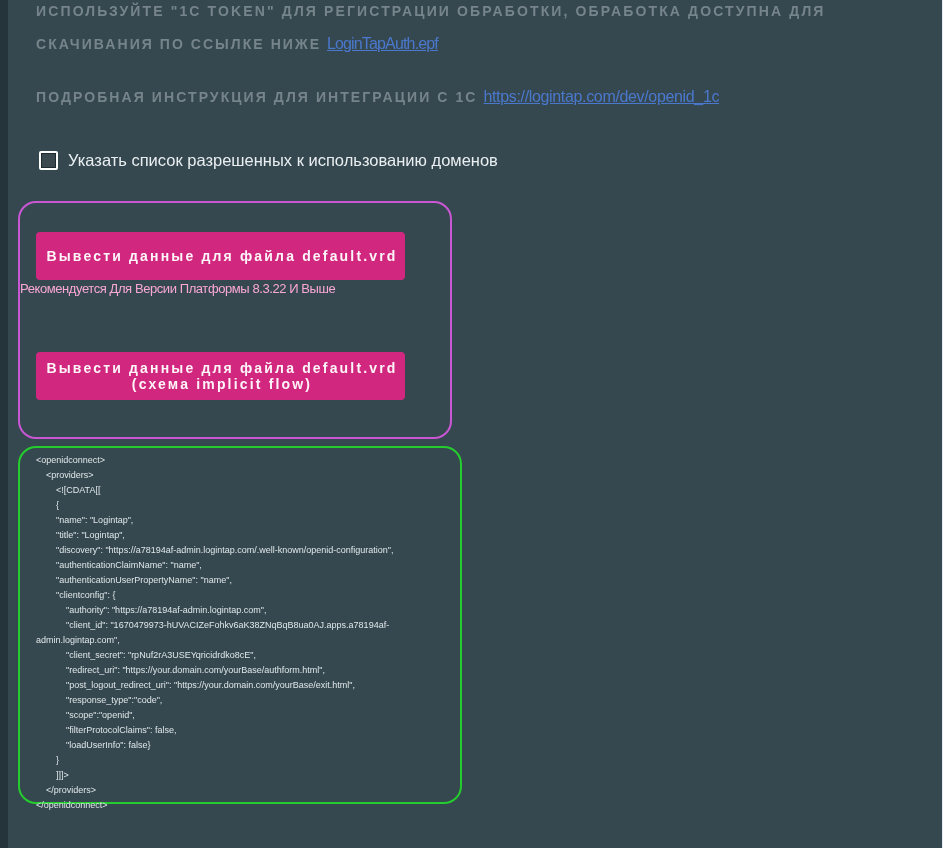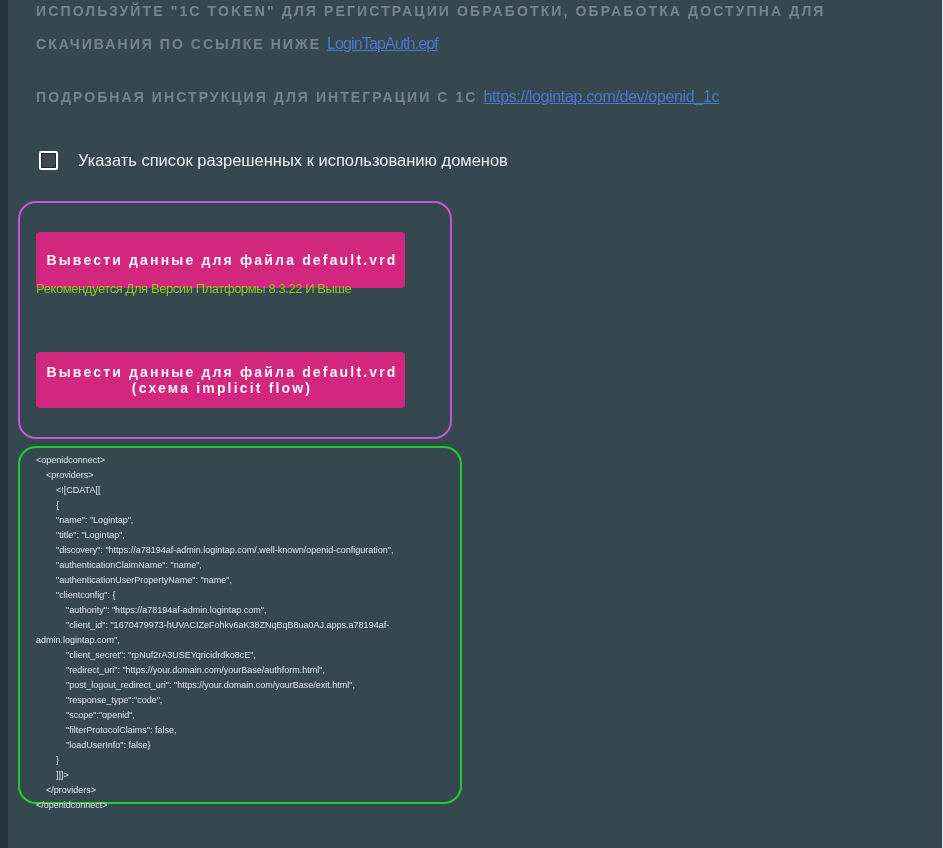--- a/index.html
+++ b/index.html
@@ -31,41 +31,41 @@
   .notice a { color:#4a78cd; text-decoration:underline; font-weight:normal;
               text-transform:none; font-size:16px; position:relative; top:0px; }
   .notice-2 a { letter-spacing:-0.85px; }
   .notice-3 a { letter-spacing:-0.34px; }
 
   
   .chkrow { position:absolute; left:39px; top:150.5px; display:flex; align-items:flex-start; }
   .chkbox { width:15px; height:15px; border:2px solid #fbfcfc; background:#39494e;
             border-radius:2px; box-sizing:content-box; flex:0 0 auto;
             box-shadow: inset 0 0 0 1px #1f2b30; }
-  .chklabel { margin-left:20px; font-size:16.5px; line-height:18px; color:#e9eff1;
+  .chklabel { margin-left:10px; font-size:16.5px; line-height:18px; color:#e9eff1;
               white-space:nowrap; position:relative; top:-0.5px; }
 
   
   .magenta-box { position:absolute; left:18px; top:201px; width:434px; height:238px;
                  border:2px solid #c957d4; border-radius:18px; box-sizing:border-box; }
   
   .green-box { position:absolute; left:18px; top:446px; width:444px; height:358px;
                border:2px solid #24cc2e; border-radius:18px; box-sizing:border-box; }
 
-  .vrd-btn { position:absolute; left:36px; width:369px; height:56px;
+  .vrd-btn { position:absolute; left:36px; width:369px; height:48px;
              background:#d2277e; color:#fdf5f9;
              border:none; border-radius:4px; font-family:"Liberation Sans", sans-serif;
              font-weight:bold; letter-spacing:2.17px; font-size:14px;
              line-height:16.5px; text-align:center; padding:0; cursor:pointer;
              display:flex; flex-direction:column; align-items:center; justify-content:center; }
   .vrd-btn span { display:block; text-indent:3px; }
   .btn-1 { top:232px; }
   .btn-2 { top:352px; }
-  .hint { position:absolute; left:36px; font-size:13px; letter-spacing:-0.42px;
-          color:#84cc16; white-space:nowrap; }
+  .hint { position:absolute; left:20px; font-size:13px; letter-spacing:-0.42px;
+          color:#f9a8d4; white-space:nowrap; }
   .hint-1 { top:281px; }
   .hint-2 { top:401px; }
 
   
   .code { position:absolute; left:36px; top:453px; width:360px;
           font-family:"Liberation Sans", sans-serif;
           font-size:9px; line-height:15px; color:#dfe7ea;
           white-space:pre-wrap; word-break:break-word; }
 </style>
 </head>

